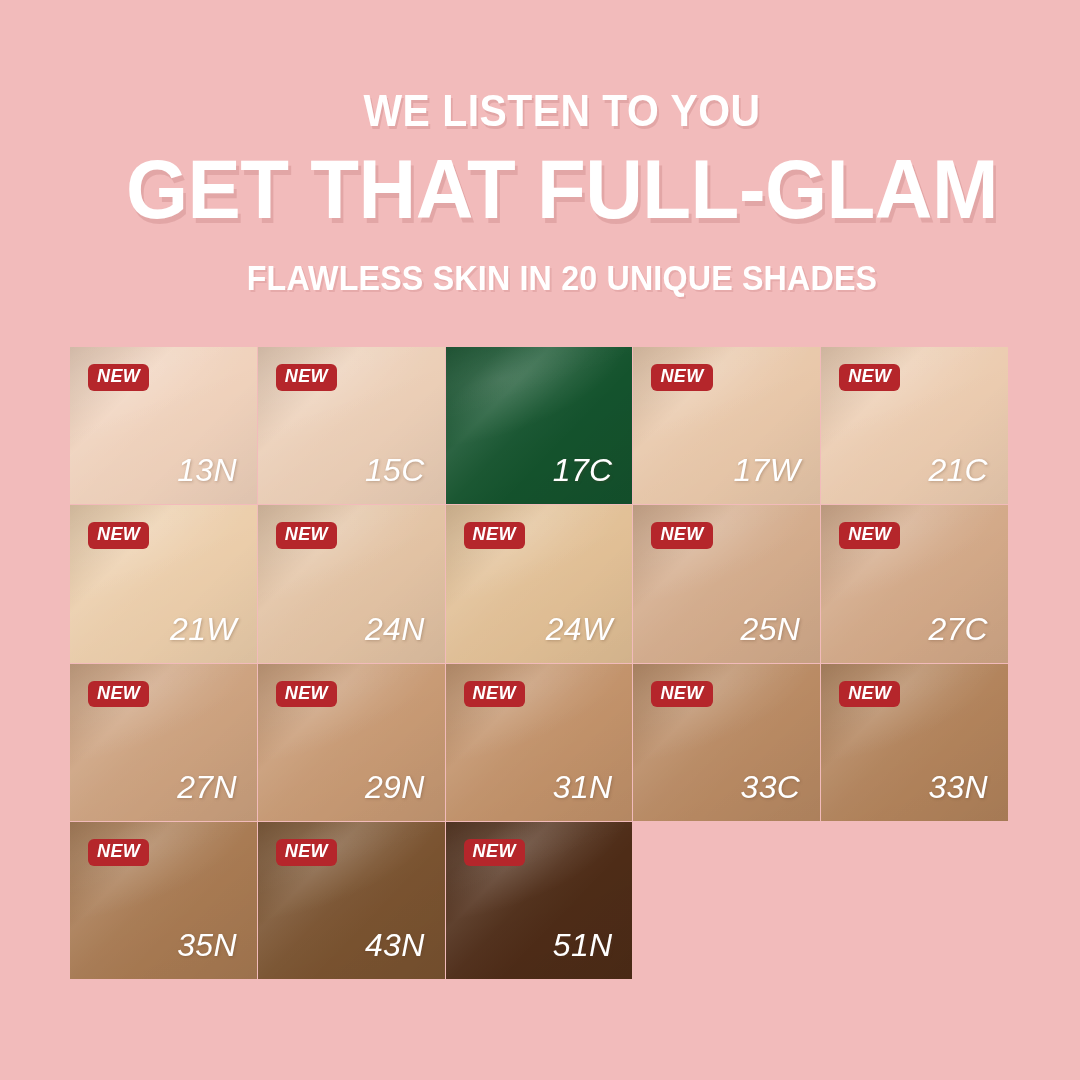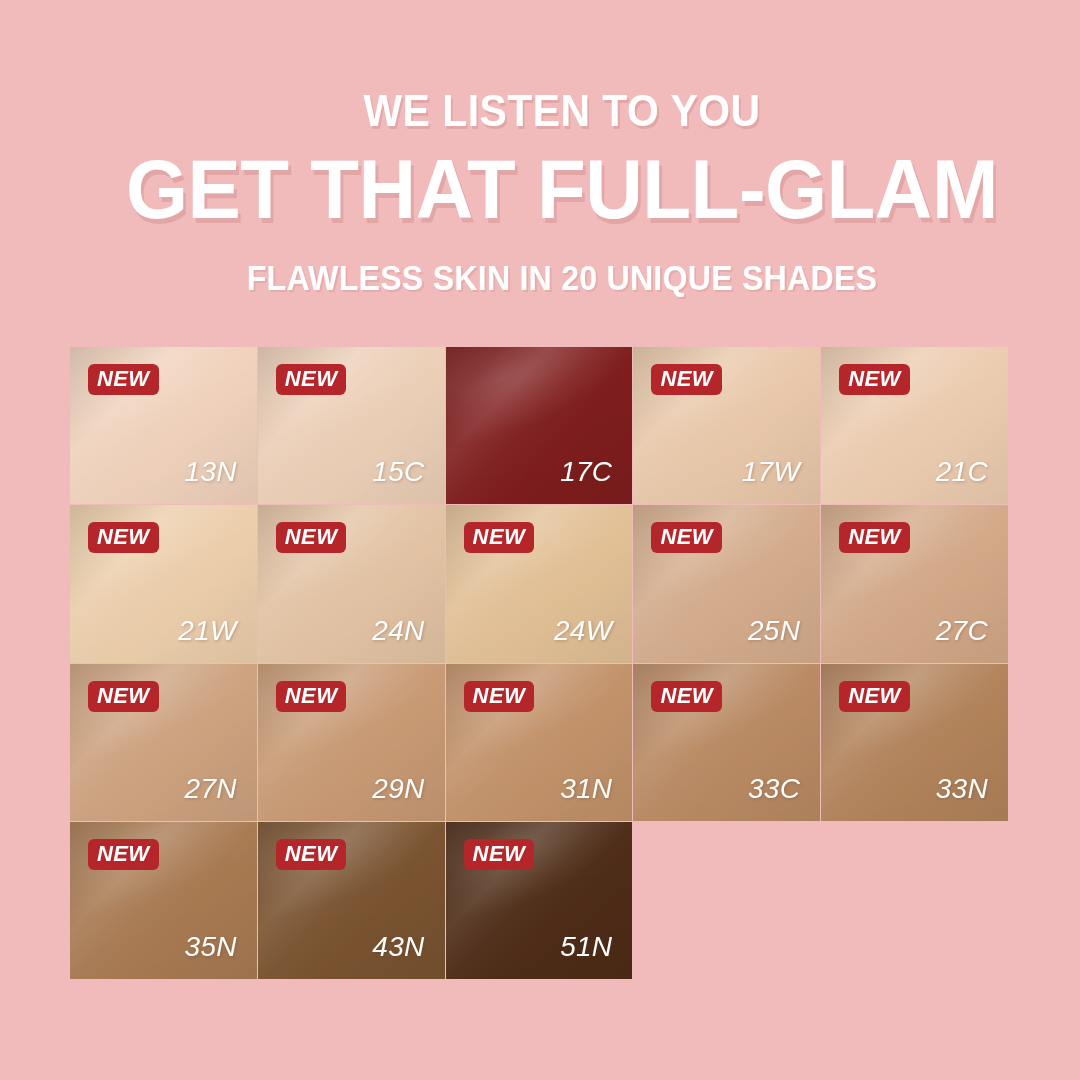--- a/index.html
+++ b/index.html
@@ -123,36 +123,36 @@
         rgba(0, 0, 0, 0.03) 100%);
     pointer-events: none;
   }
 
   .new-badge {
     position: absolute;
     left: 18px;
     top: 17px;
     background: #b5262b;
     color: #ffffff;
-    font-size: 22px;
+    font-size: 18px;
     font-weight: 700;
     font-style: italic;
     letter-spacing: 0.4px;
     padding: 3px 9px 4px 9px;
     border-radius: 6px;
     line-height: 1.1;
     z-index: 3;
   }
 
   .shade-label {
     position: absolute;
     right: 20px;
     bottom: 18px;
     color: #ffffff;
-    font-size: 28px;
+    font-size: 32px;
     font-weight: 500;
     font-style: italic;
     letter-spacing: 0.3px;
     line-height: 1;
     z-index: 3;
     text-shadow: 1px 1px 3px rgba(90, 60, 40, 0.30);
   }
 </style>
 </head>
 <body>
@@ -173,21 +173,21 @@
         <div class="new-badge">NEW</div>
         <div class="shade-label">13N</div>
       </div>
       <div class="swatch" style="background: rgb(236, 207, 183);">
         <div class="smear-a"></div>
         <div class="smear-b"></div>
         <div class="smear-c"></div>
         <div class="new-badge">NEW</div>
         <div class="shade-label">15C</div>
       </div>
-      <div class="swatch" style="background: #7f1d1d;">
+      <div class="swatch" style="background: #14532d;">
         <div class="smear-a"></div>
         <div class="smear-b"></div>
         <div class="smear-c"></div>
         <div class="shade-label">17C</div>
       </div>
       <div class="swatch" style="background: rgb(233, 200, 170);">
         <div class="smear-a"></div>
         <div class="smear-b"></div>
         <div class="smear-c"></div>
         <div class="new-badge">NEW</div>

